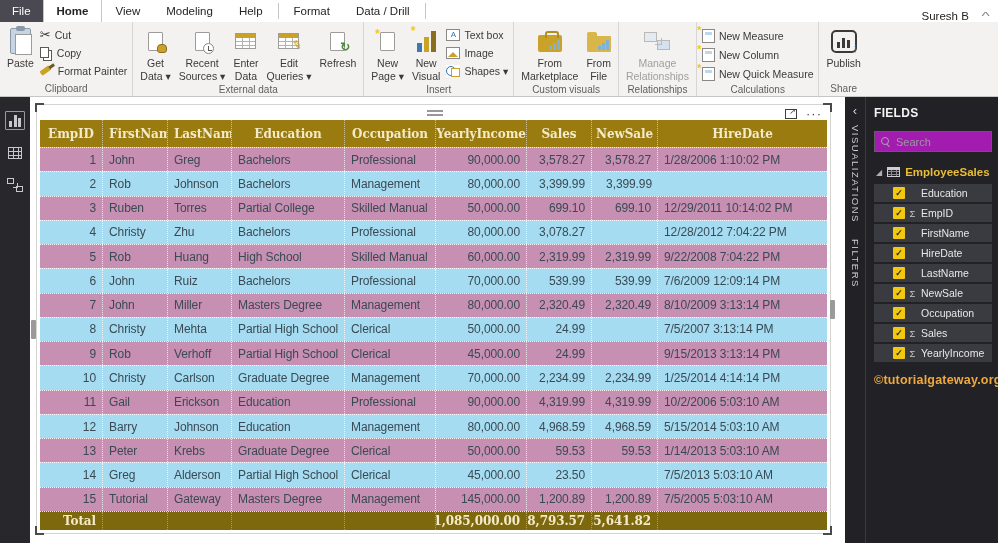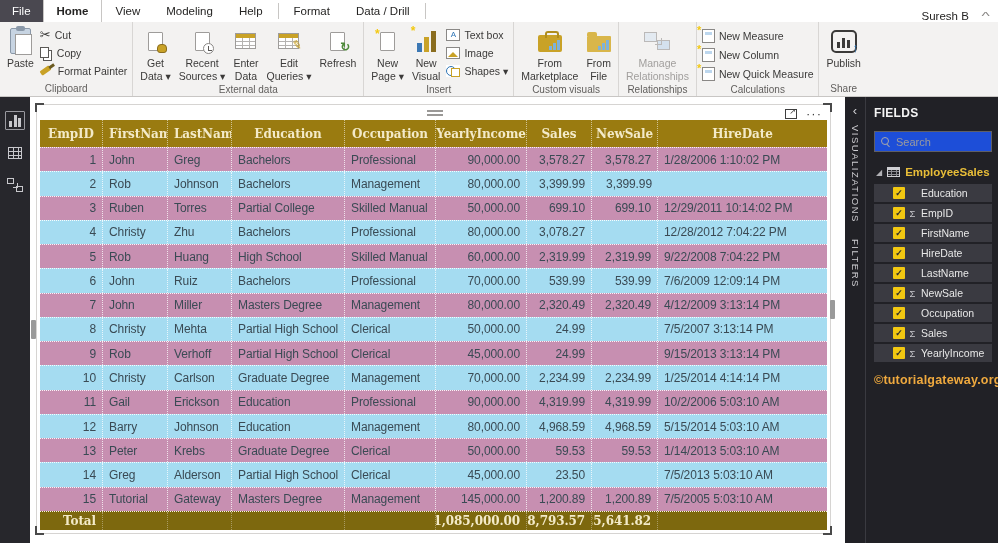--- a/index.html
+++ b/index.html
@@ -129,21 +129,21 @@
   .ttotal .tcell { border-right:1px dotted rgba(255,255,255,.35); }
 
   
   .rightpanel { width:153px; flex:none; background:#212126; display:flex; }
   .strip { width:21px; flex:none; border-right:1px solid #3a3a40; display:flex; flex-direction:column; align-items:center; padding-top:6px; color:#c8c8cc; }
   .strip .collapse { font-size:13px; color:#d0d0d4; height:22px; }
   .vlabel { writing-mode:vertical-rl; font-size:9.5px; letter-spacing:1.5px; color:#cecdd1; white-space:nowrap; }
   .vlabel + .vlabel { margin-top:16px; }
   .fields { flex:1; display:flex; flex-direction:column; padding:9px 6px 0 8px; overflow:hidden; }
   .ftitle { color:#f4f4f4; font-size:12px; font-weight:bold; letter-spacing:.3px; margin-bottom:11px; }
-  .searchbox { height:21px; border:1px solid #5f5f65; background:#1d4ed8; display:flex; align-items:center; padding:0 6px; gap:6px; margin-bottom:14px; }
+  .searchbox { height:21px; border:1px solid #5f5f65; background:#a21caf; display:flex; align-items:center; padding:0 6px; gap:6px; margin-bottom:14px; }
   .mag { position:relative; width:9px; height:9px; flex:none; }
   .mag::before { content:''; position:absolute; left:0; top:0; width:6px; height:6px; border:1.4px solid #a6a6aa; border-radius:50%; }
   .mag::after { content:''; position:absolute; right:0; bottom:0; width:4px; height:1.4px; background:#a6a6aa; transform:rotate(45deg); }
   .searchbox input { background:transparent; border:none; outline:none; color:#c8c8cc; font-size:11px; width:100%; font-family:"Liberation Sans", sans-serif; }
   .searchbox input::placeholder { color:#9a9a9e; }
   .treehead { display:flex; align-items:center; gap:5px; margin-bottom:6px; padding-left:2px; }
   .expander { color:#b0b0b4; font-size:8px; transform:rotate(0deg); }
   .tblic { width:13px; height:10px; border:1px solid #d0d0d4; background:
       linear-gradient(#d0d0d4 0 2px, transparent 2px),
       repeating-linear-gradient(to bottom, transparent 0 2.5px, #8a8a90 2.5px 3.5px),
@@ -504,21 +504,21 @@
           </div>
           <div class="trow pink">
             <div class="tcell ar" style="width: 63px;">7</div>
             <div class="tcell al" style="width: 65px;">John</div>
             <div class="tcell al" style="width: 64px;">Miller</div>
             <div class="tcell al" style="width: 113px;">Masters Degree</div>
             <div class="tcell al" style="width: 91px;">Management</div>
             <div class="tcell ar" style="width: 91px;">80,000.00</div>
             <div class="tcell ar" style="width: 65px;">2,320.49</div>
             <div class="tcell ar" style="width: 66px;">2,320.49</div>
-            <div class="tcell al" style="width: 169px;">4/12/2009 3:13:14 PM</div>
+            <div class="tcell al" style="width: 169px;">8/10/2009 3:13:14 PM</div>
           </div>
           <div class="trow blue">
             <div class="tcell ar" style="width: 63px;">8</div>
             <div class="tcell al" style="width: 65px;">Christy</div>
             <div class="tcell al" style="width: 64px;">Mehta</div>
             <div class="tcell al" style="width: 113px;">Partial High School</div>
             <div class="tcell al" style="width: 91px;">Clerical</div>
             <div class="tcell ar" style="width: 91px;">50,000.00</div>
             <div class="tcell ar" style="width: 65px;">24.99</div>
             <div class="tcell ar" style="width: 66px;"></div>

